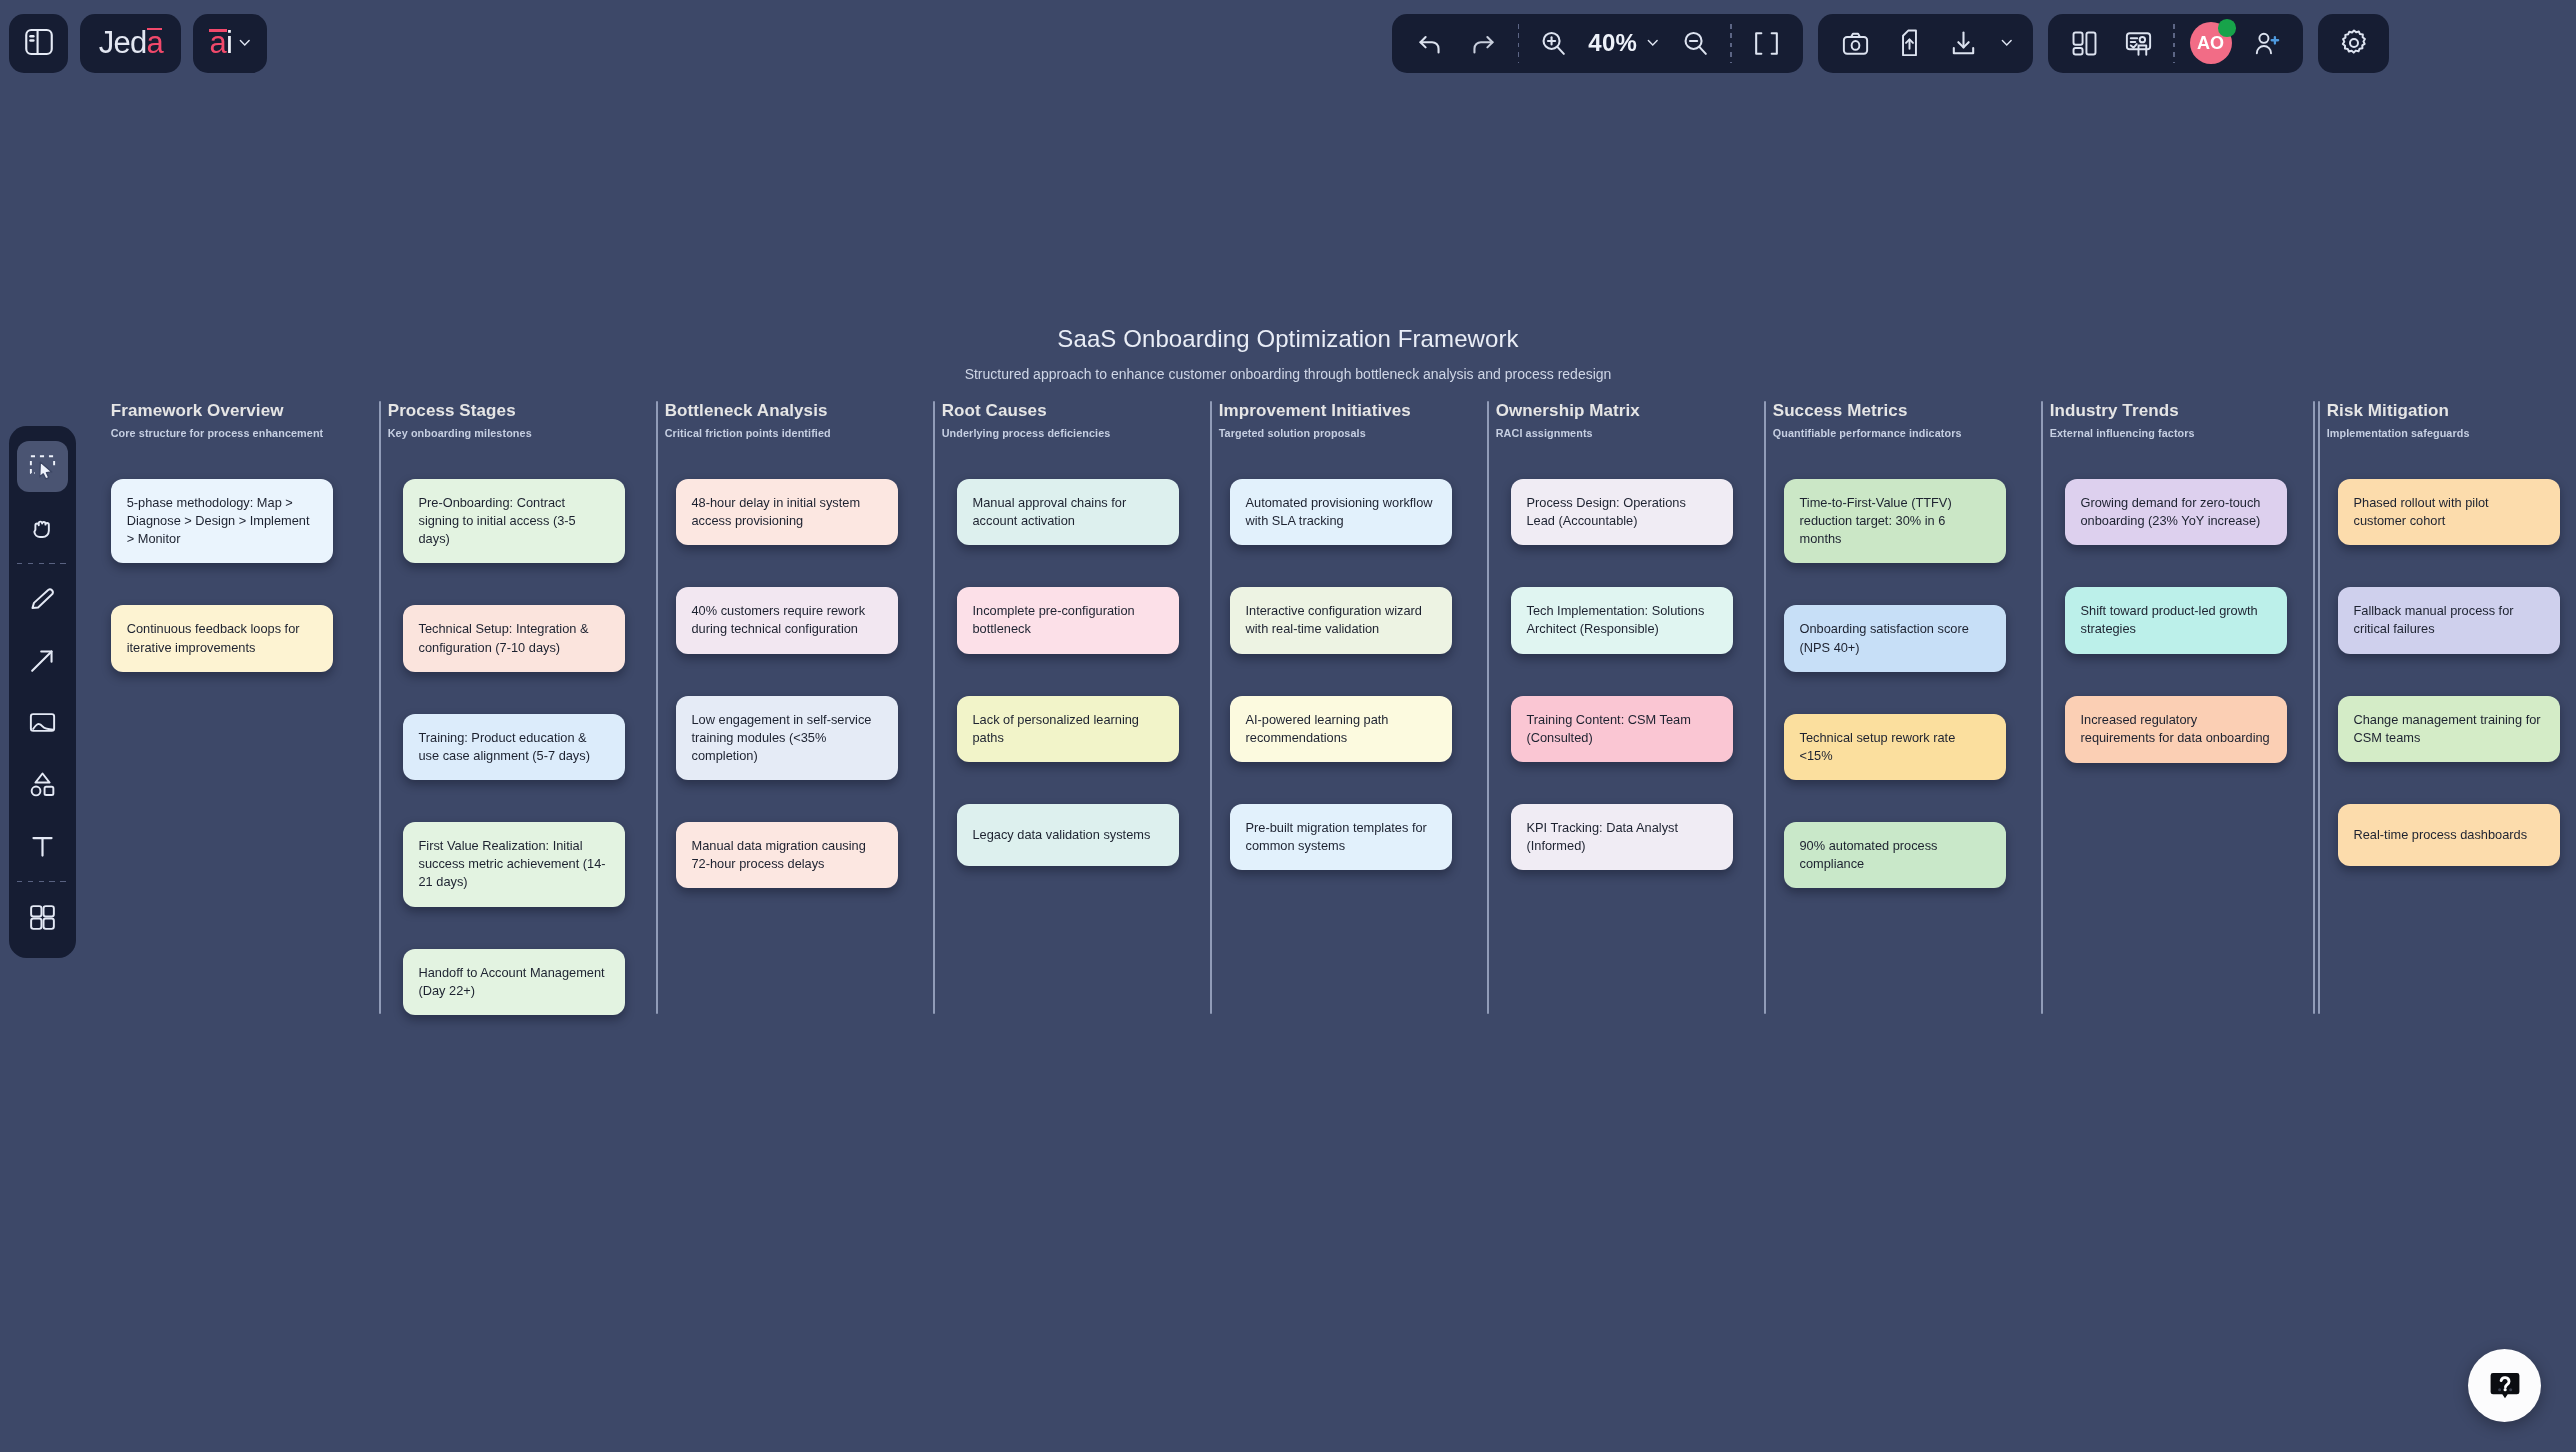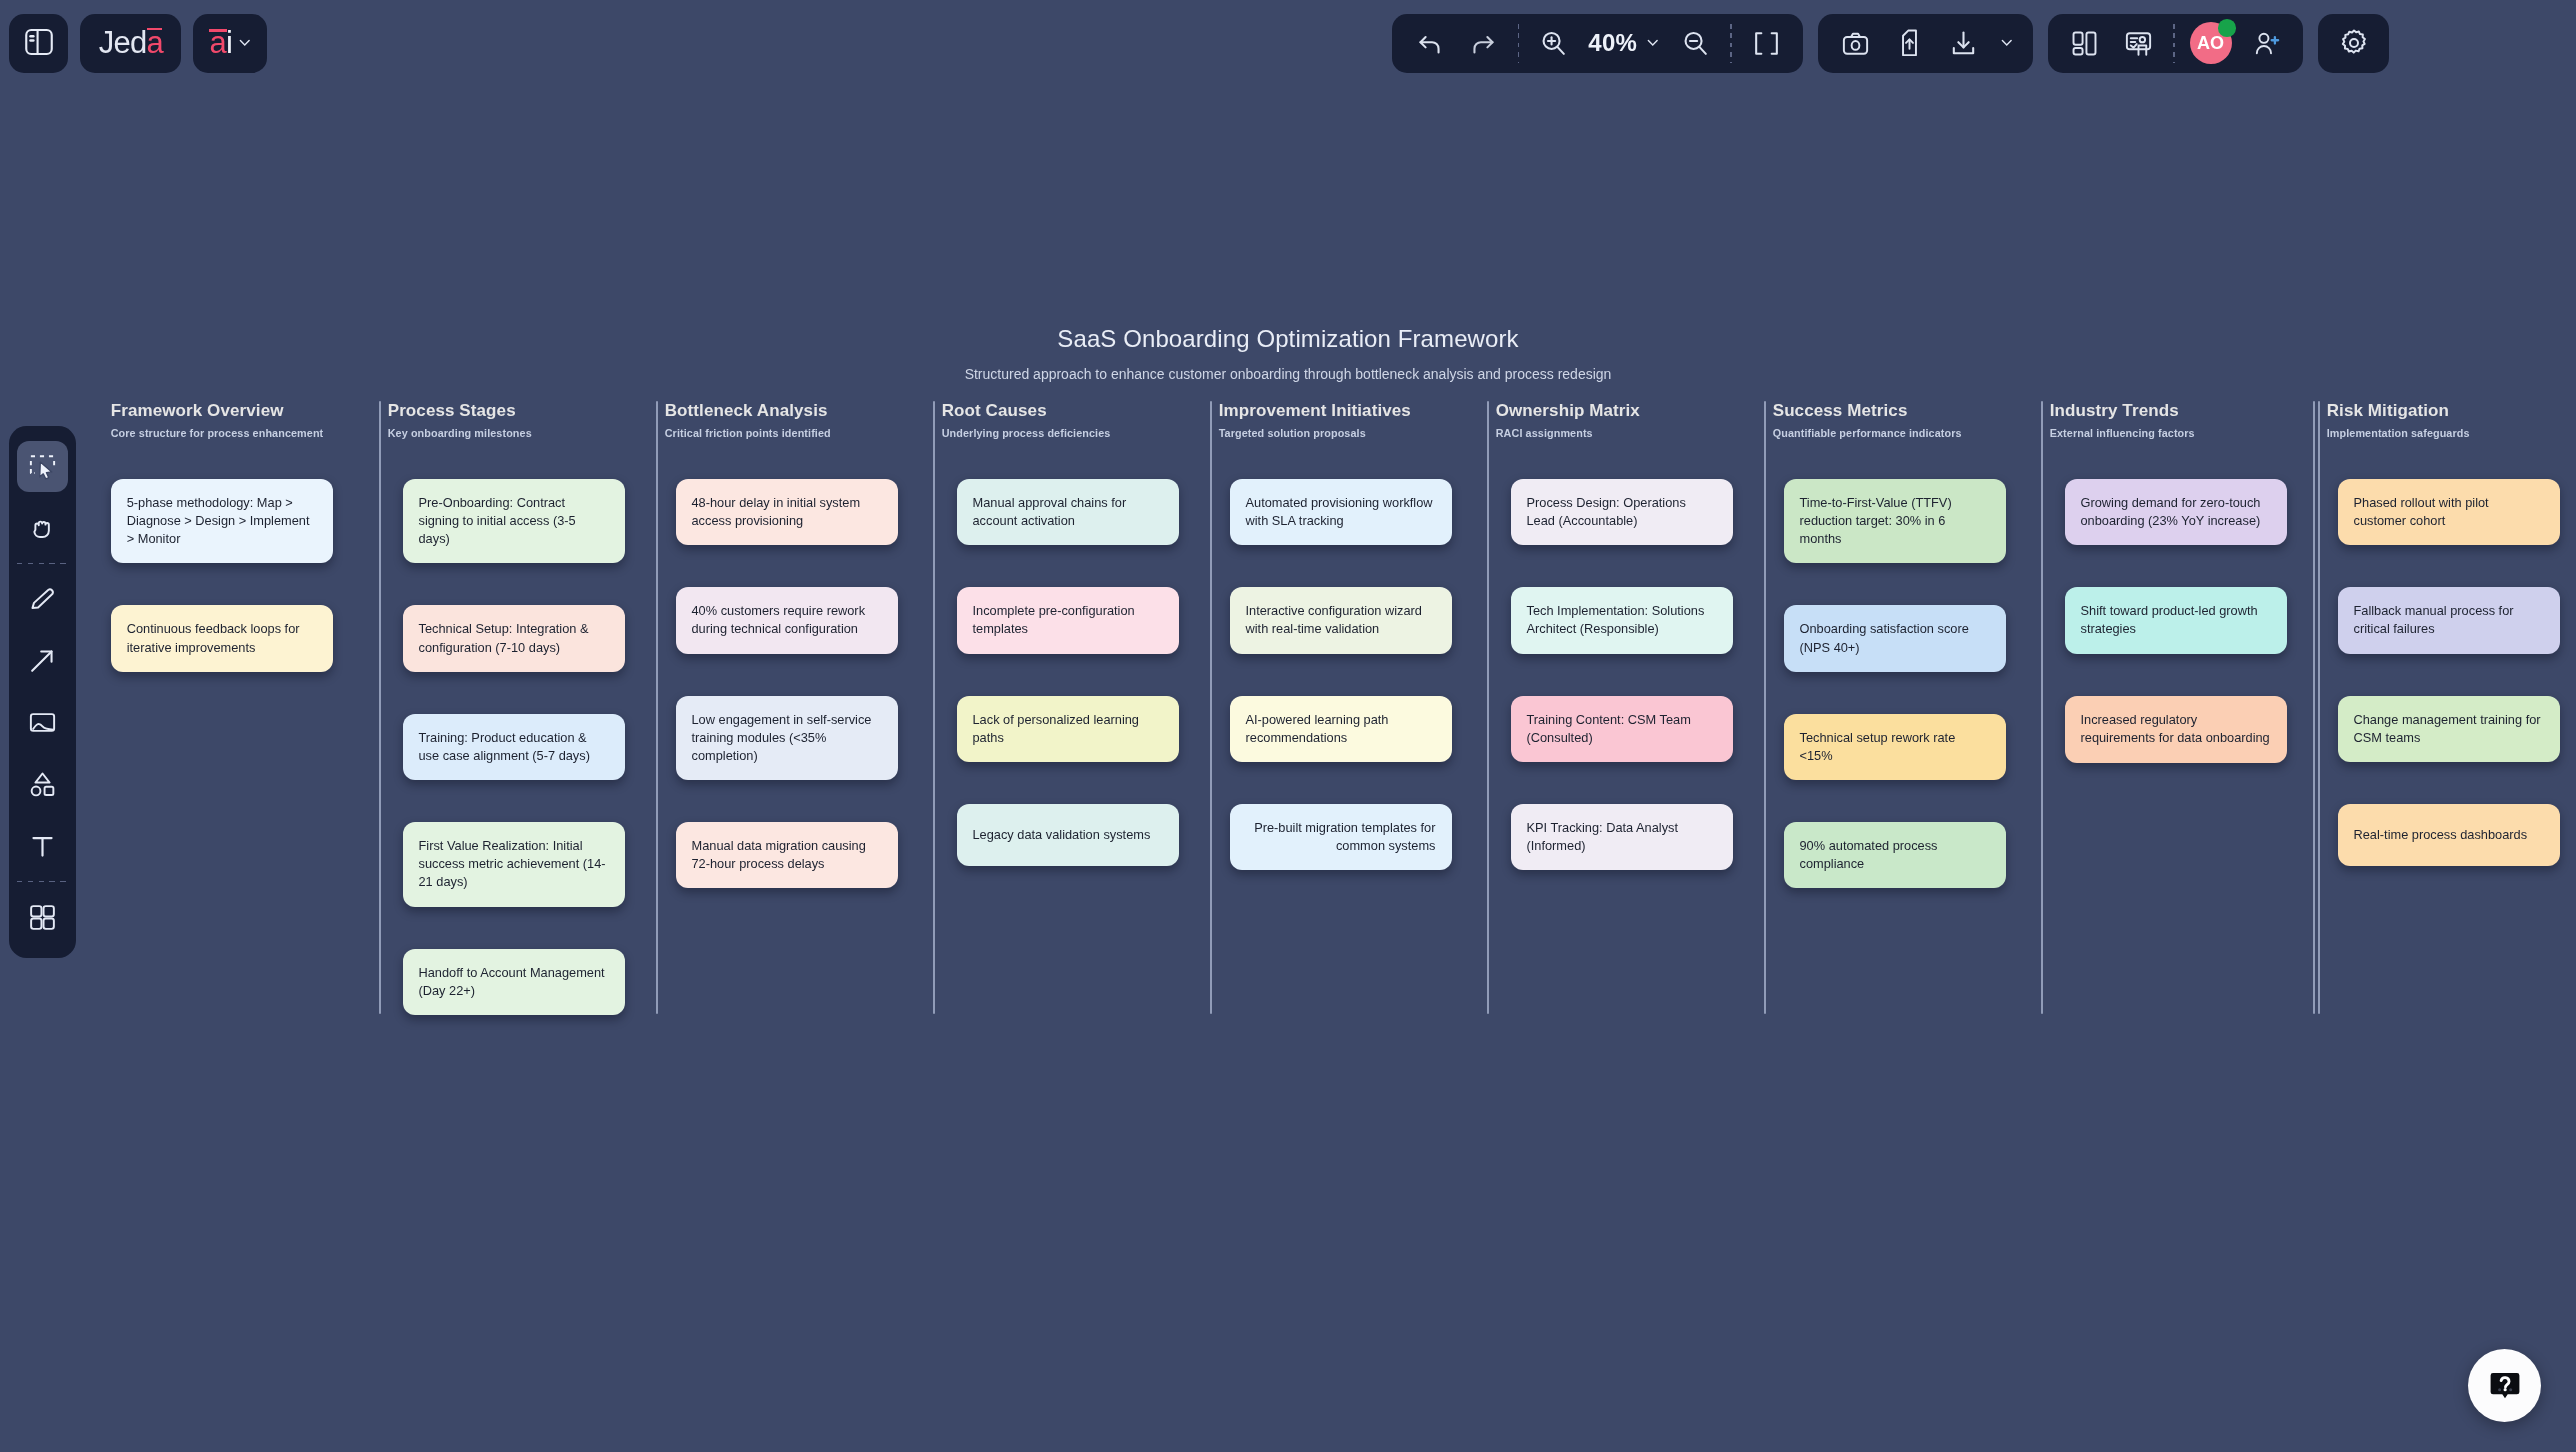--- a/index.html
+++ b/index.html
@@ -397,21 +397,21 @@
           <div class="divider"></div>
           <div class="col-head">
             <div class="col-title">Root Causes</div>
             <div class="col-sub">Underlying process deficiencies</div>
           </div>
           <div class="cards">
             <div class="card" style="background: rgb(221, 240, 238); min-height: 62px; margin-top: 0px; margin-left: 21.5px;">
               <div class="card-inner">Manual approval chains for account activation</div>
             </div>
             <div class="card" style="background: rgb(252, 224, 232); min-height: 61px; margin-top: 42px; margin-left: 21.5px;">
-              <div class="card-inner">Incomplete pre-configuration templates</div>
+              <div class="card-inner">Incomplete pre-configuration bottleneck</div>
             </div>
             <div class="card" style="background: rgb(242, 244, 201); min-height: 59px; margin-top: 42px; margin-left: 21.5px;">
               <div class="card-inner">Lack of personalized learning paths</div>
             </div>
             <div class="card" style="background: rgb(221, 240, 238); min-height: 62px; margin-top: 42px; margin-left: 21.5px;">
               <div class="card-inner">Legacy data validation systems</div>
             </div>
           </div>
         </div>
         <div class="col">
@@ -423,21 +423,21 @@
           <div class="cards">
             <div class="card" style="background: rgb(226, 241, 252); min-height: 62px; margin-top: 0px; margin-left: 17.5px;">
               <div class="card-inner">Automated provisioning workflow with SLA tracking</div>
             </div>
             <div class="card" style="background: rgb(237, 243, 227); min-height: 61px; margin-top: 42px; margin-left: 17.5px;">
               <div class="card-inner">Interactive configuration wizard with real-time validation</div>
             </div>
             <div class="card" style="background: rgb(252, 250, 223); min-height: 61px; margin-top: 42px; margin-left: 17.5px;">
               <div class="card-inner">AI-powered learning path recommendations</div>
             </div>
-            <div class="card" style="background: rgb(226, 241, 252); min-height: 62px; margin-top: 42px; margin-left: 17.5px; text-align: right;">
+            <div class="card" style="background: rgb(226, 241, 252); min-height: 62px; margin-top: 42px; margin-left: 17.5px;">
               <div class="card-inner">Pre-built migration templates for common systems</div>
             </div>
           </div>
         </div>
         <div class="col">
           <div class="divider"></div>
           <div class="col-head">
             <div class="col-title">Ownership Matrix</div>
             <div class="col-sub">RACI assignments</div>
           </div>

